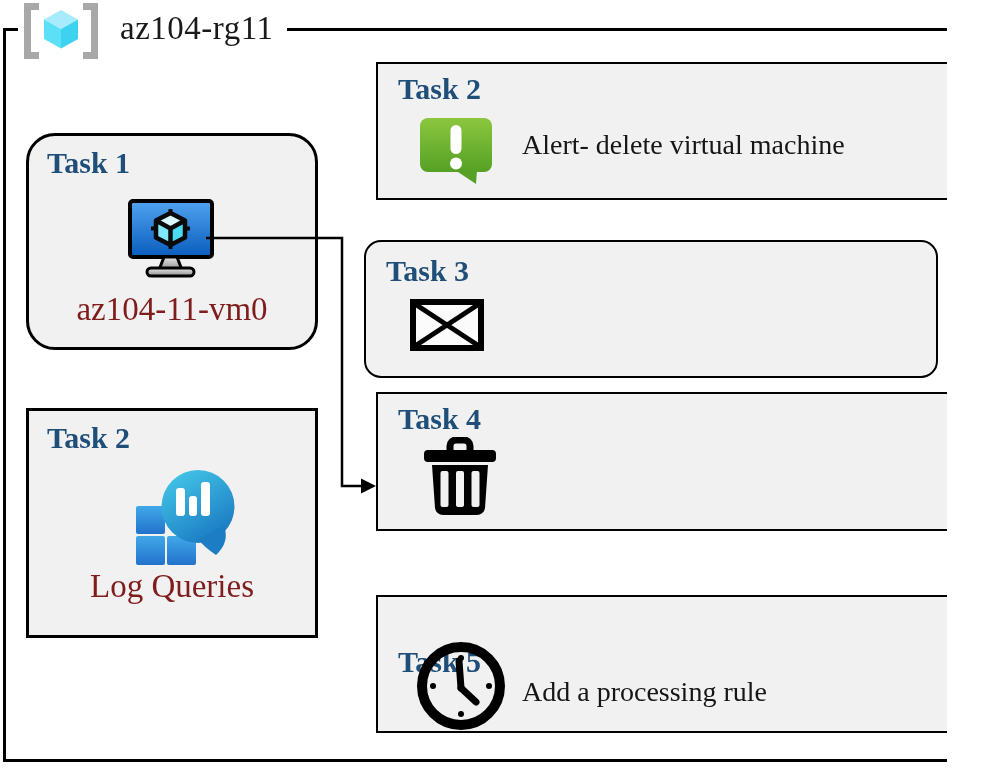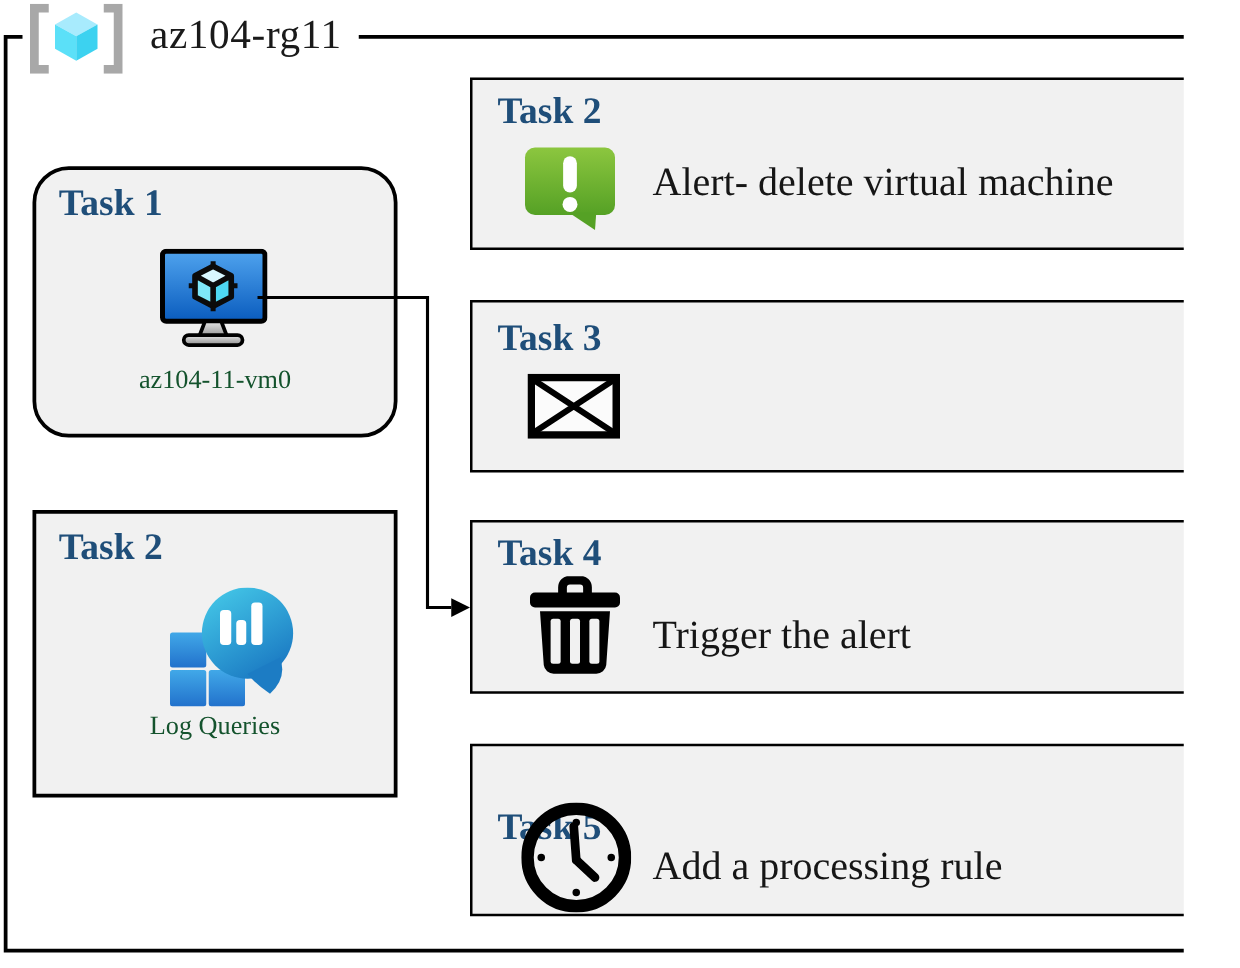--- a/index.html
+++ b/index.html
@@ -17,24 +17,24 @@
   }
   .legend-title{font-size:33px;color:#1a1a1a;letter-spacing:.5px;padding-bottom:6px;}
   .box{
     position:absolute;background:#F1F1F1;border:3px solid #000;box-sizing:border-box;z-index:1;
   }
   .box.thin{border-width:2.5px;}
   .task-title{
     position:absolute;font-weight:bold;color:#1F4E79;font-size:30px;line-height:34px;white-space:nowrap;
   }
   .task-label{
-    position:absolute;font-size:32px;line-height:36px;color:#161616;white-space:nowrap;
+    position:absolute;font-size:28px;line-height:36px;color:#161616;white-space:nowrap;
   }
   .center-label{
-    position:absolute;left:0;width:100%;text-align:center;font-size:21px;color:#14532d;white-space:nowrap;
+    position:absolute;left:0;width:100%;text-align:center;font-size:33px;color:#7f1d1d;white-space:nowrap;
   }
   .icon-slot{position:absolute;line-height:0;}
   .arrow-overlay{position:absolute;left:200px;top:230px;z-index:3;}
   svg{display:block;}
 </style>
 </head>
 <body>
 
 <div class="stage">
 
@@ -119,43 +119,42 @@
         </defs>
         <rect x="2" y="2" width="72" height="54" rx="8" fill="url(#alGreen)"></rect>
         <polygon points="37,54 59,54 58,68" fill="#55A125"></polygon>
         <rect x="32.5" y="9" width="11" height="29" rx="5.5" fill="#fff"></rect>
         <circle cx="38" cy="47.5" r="6" fill="#fff"></circle>
       </svg>
     </span>
     <div class="task-label" style="left:144px;top:63px;">Alert- delete virtual machine</div>
   </div>
 
-  <div class="box thin" style="left:376px;top:240px;width:574px;height:138px;">
+  <div class="box thin" style="left:364px;top:240px;width:574px;height:138px;border-radius:17px;">
     <div class="task-title" style="left:20px;top:12px;">Task 3</div>
     <span class="icon-slot" style="left:44px;top:57px;">
       <svg width="74" height="52" viewBox="0 0 74 52">
         <rect x="3" y="3" width="68" height="46" fill="#FBFBFB" stroke="#000" stroke-width="6"></rect>
         <path d="M5,5 L69,47 M69,5 L5,47" stroke="#000" stroke-width="5"></path>
       </svg>
     </span>
   </div>
 
-  <div class="box thin" style="left:376px;top:416px;width:574px;height:139px;">
+  <div class="box thin" style="left:376px;top:392px;width:574px;height:139px;">
     <div class="task-title" style="left:20px;top:8px;">Task 4</div>
     <span class="icon-slot" style="left:46px;top:43px;">
       <svg width="72" height="80" viewBox="0 0 72 80">
         <rect x="26" y="3" width="20" height="18" rx="6" fill="none" stroke="#000" stroke-width="7"></rect>
         <rect x="0" y="13" width="72" height="12" rx="4" fill="#000"></rect>
         <path d="M8,28 H64 L61,71 a8,8 0 0 1 -8,7 H19 a8,8 0 0 1 -8,-7 Z" fill="#000"></path>
         <rect x="16.5" y="34" width="8" height="36" rx="2" fill="#F1F1F1"></rect>
         <rect x="32" y="34" width="8" height="36" rx="2" fill="#F1F1F1"></rect>
         <rect x="47.5" y="34" width="8" height="36" rx="2" fill="#F1F1F1"></rect>
       </svg>
     </span>
-    <div class="task-label" style="left:144px;top:71px;">Trigger the alert</div>
   </div>
 
   <div class="box thin" style="left:376px;top:595px;width:574px;height:138px;">
     <div class="task-title" style="left:20px;top:8px;margin-top:40px;">Task 5</div>
     <span class="icon-slot" style="left:39px;top:45px;">
       <svg width="88" height="88" viewBox="0 0 88 88">
         <circle cx="44" cy="44" r="39" fill="none" stroke="#000" stroke-width="10"></circle>
         <circle cx="44" cy="16" r="3" fill="#000"></circle>
         <circle cx="72" cy="44" r="3" fill="#000"></circle>
         <circle cx="44" cy="72" r="3" fill="#000"></circle>

